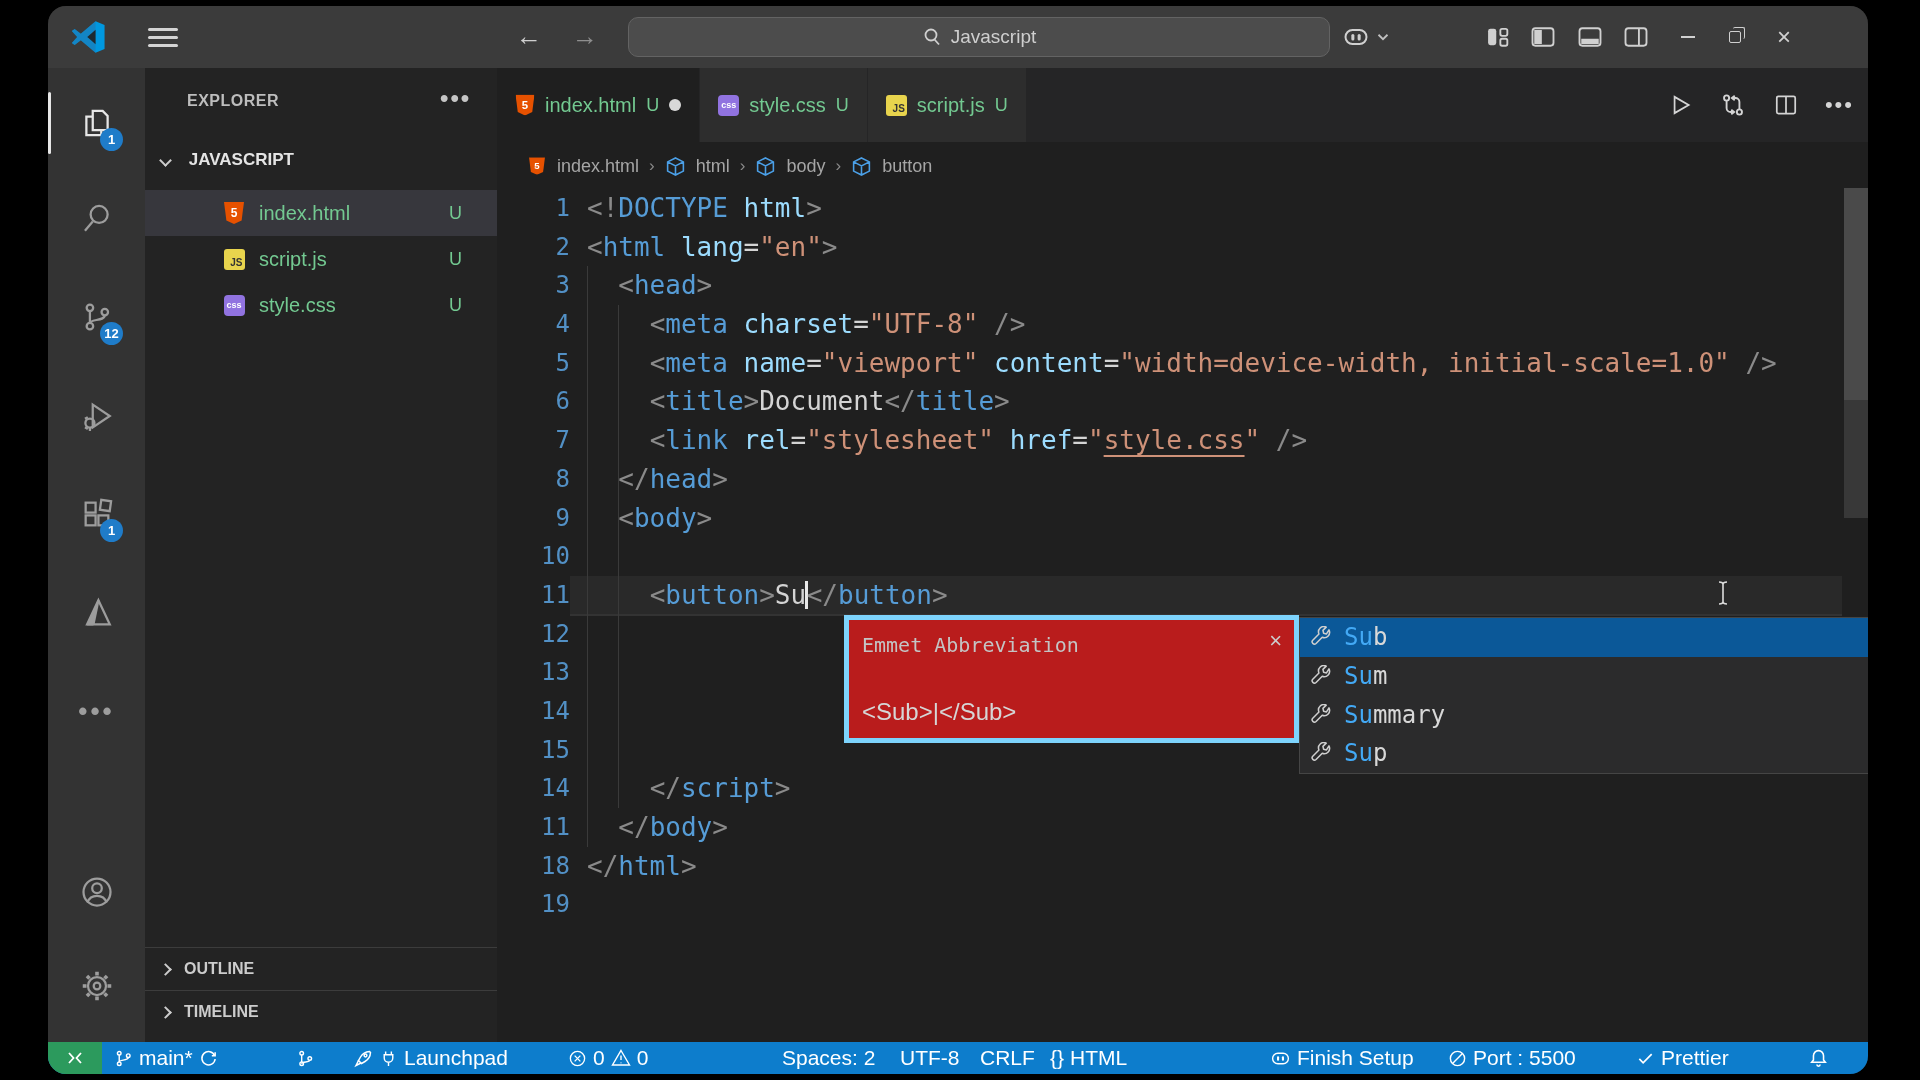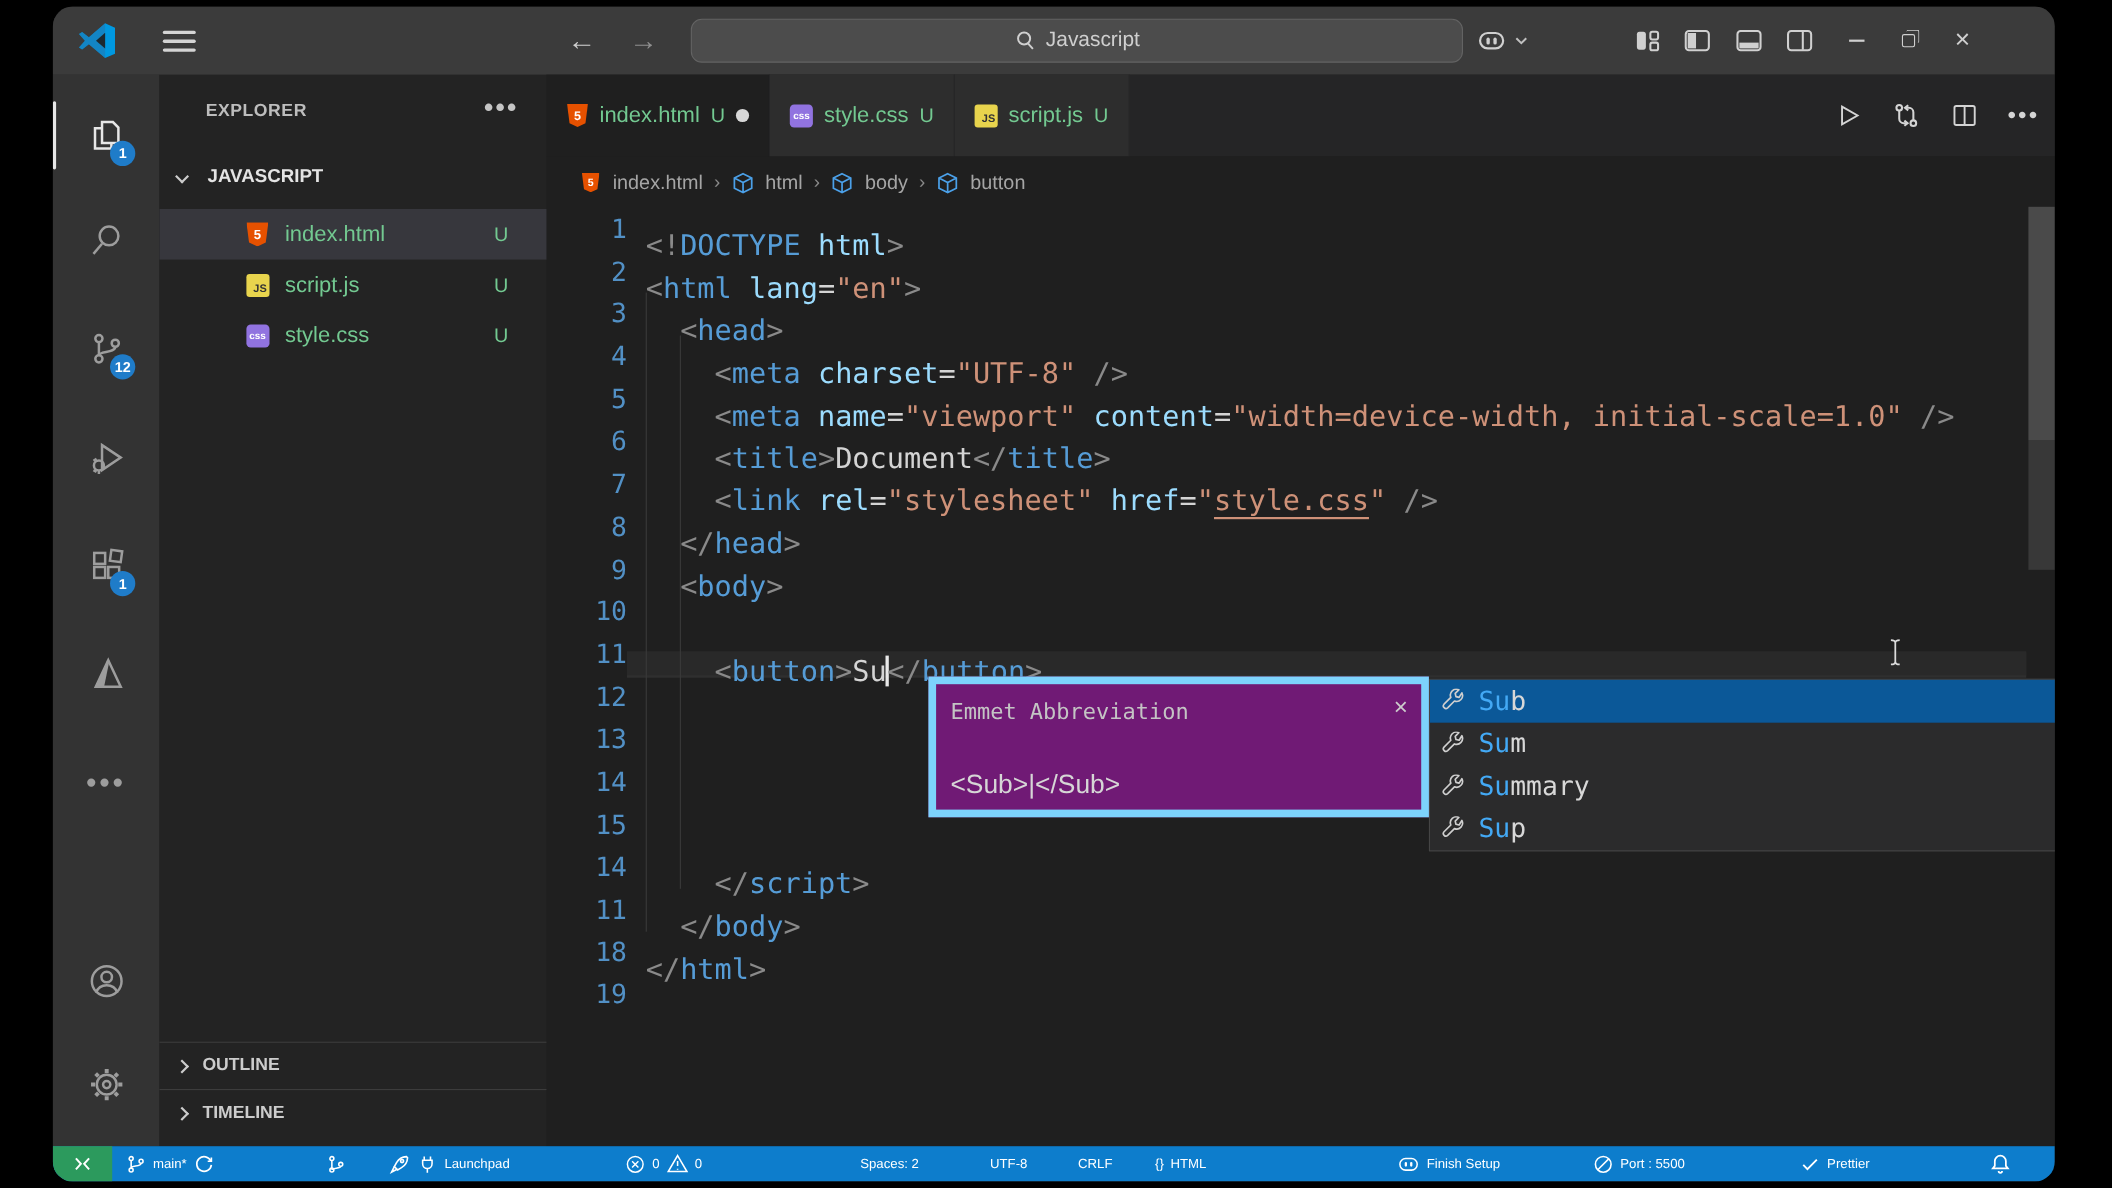--- a/index.html
+++ b/index.html
@@ -72,49 +72,49 @@
   .tab .dirty-dot { width:12px; height:12px; border-radius:50%; background:#d8d8d8; }
   .editor-actions { position:absolute; right:14px; top:0; height:74px; display:flex; align-items:center; gap:26px; }
   .breadcrumb { position:absolute; left:0; top:74px; width:100%; height:48px; display:flex; align-items:center;
     gap:10px; padding-left:30px; font-size:18px; color:#a5a5a5; }
   .bc-sep { color:#8a8a8a; font-size:17px; }
 
   .code { position:absolute; left:0; top:121px; right:26px; bottom:0; font-family:"DejaVu Sans Mono", monospace;
     font-size:26px; }
   .line { display:flex; height:38.7px; line-height:38.7px; white-space:pre; }
   .ln { width:73px; text-align:right; color:#5290c5; font-size:24px; flex:none; }
-  .lc { flex:1; padding-left:17px;margin-top:16px; }
+  .lc { flex:1; padding-left:17px; }
   .line.current .lc { background:#292929; box-shadow:0 1px 0 #333, 0 -1px 0 #333 inset; }
   .tk-p { color:#8a8a8a; } .tk-t { color:#569cd6; } .tk-a { color:#9cdcfe; }
   .tk-s { color:#ce9178; } .tk-x { color:#d4d4d4; } .tk-o { color:#d4d4d4; }
   .tk-lk { color:#ce9178; text-decoration:underline; text-underline-offset:6px; }
   .cursor { display:inline-block; width:2.5px; height:28px; background:#e8e8e8; vertical-align:-5px; margin:0 -1px; }
   .indent-guide { position:absolute; width:1px; background:#3a3a3a; }
 
   .scrollbar-thumb { position:absolute; right:0; width:24px; background:#4a4a4a; }
   .scrollbar-thumb2 { position:absolute; right:0; width:24px; background:#383838; }
 
   
-  .emmet-popup { position:absolute; left:347px; top:547px; width:455px; height:128px; background:#701a75;
-    border:7px solid #7dd3fc; z-index:8; }
+  .emmet-popup { position:absolute; left:347px; top:547px; width:455px; height:128px; background:#b91c1c;
+    border:5px solid #7dd3fc; z-index:8; }
   .emmet-title { position:absolute; left:13px; top:13px; font-family:"DejaVu Sans Mono", monospace;
     font-size:20px; color:#c4c4c4; }
   .emmet-close { position:absolute; right:12px; top:8px; font-size:22px; color:#cccccc; }
   .emmet-content { position:absolute; left:13px; top:78px; font-size:24px; color:#d6d6d6; }
   .suggest { position:absolute; left:802px; top:549px; width:890px; background:#2b2b2c;
     border:1px solid #454545; z-index:7; }
   .suggest-row { height:38.7px; display:flex; align-items:center; gap:12px; padding-left:10px;
     font-family:"DejaVu Sans Mono", monospace; font-size:24px; color:#d8d8d8; }
   .suggest-row.selected { background:#0b5898; }
   .suggest-match { color:#43a9f5; }
   .ibeam { position:absolute; left:1219px; top:512px; z-index:9; }
 
   
   .statusbar { position:absolute; left:0; bottom:0; width:100%; height:32px; background:#0d7dcc; color:#fff; }
-  .sb-item { position:absolute; top:0; height:32px; display:flex; align-items:center; gap:6px; font-size:12px; }
+  .sb-item { position:absolute; top:0; height:32px; display:flex; align-items:center; gap:6px; font-size:21px; }
   .remote-seg { position:absolute; left:0; top:0; width:54px; height:32px; background:#2c9a5d;
     display:flex; align-items:center; justify-content:center; }
   svg.icn { display:block; }
 </style>
 </head>
 <body>
 
 <div class="window">
 
   <div class="titlebar">

